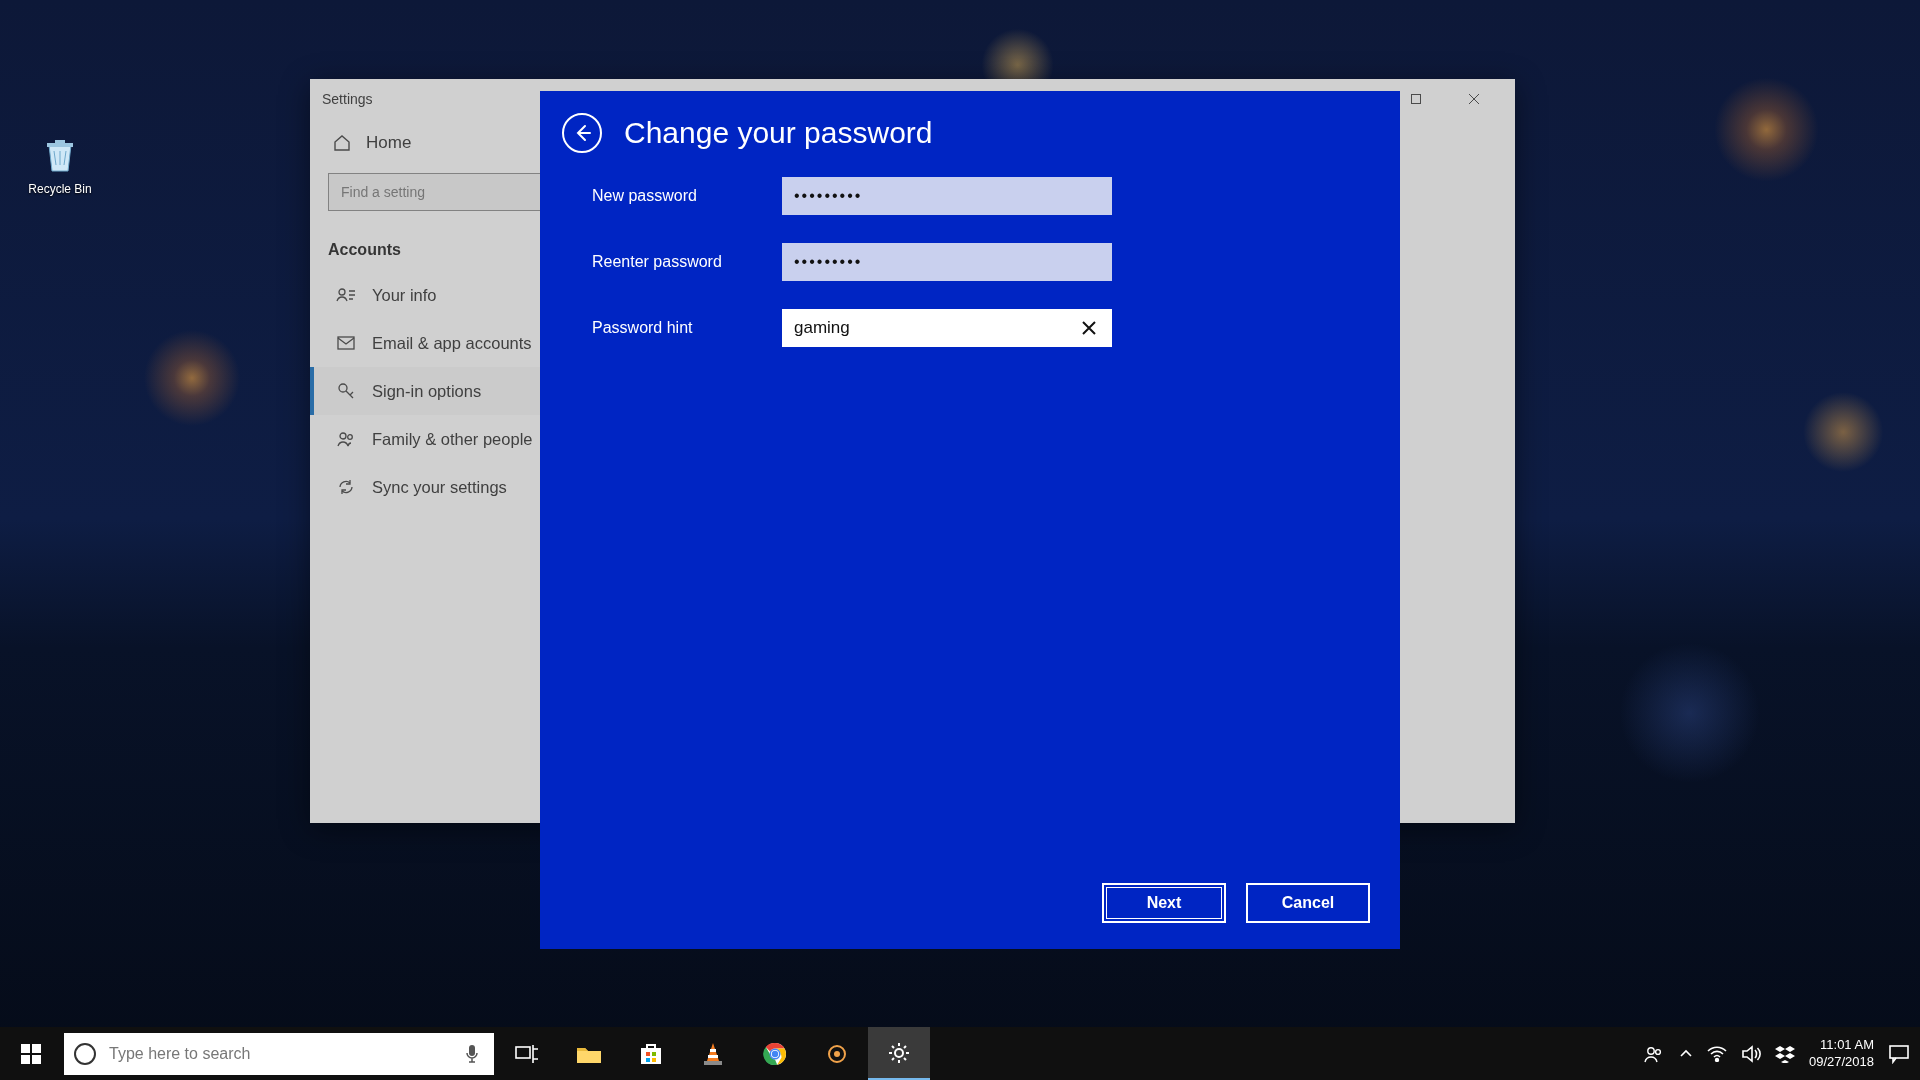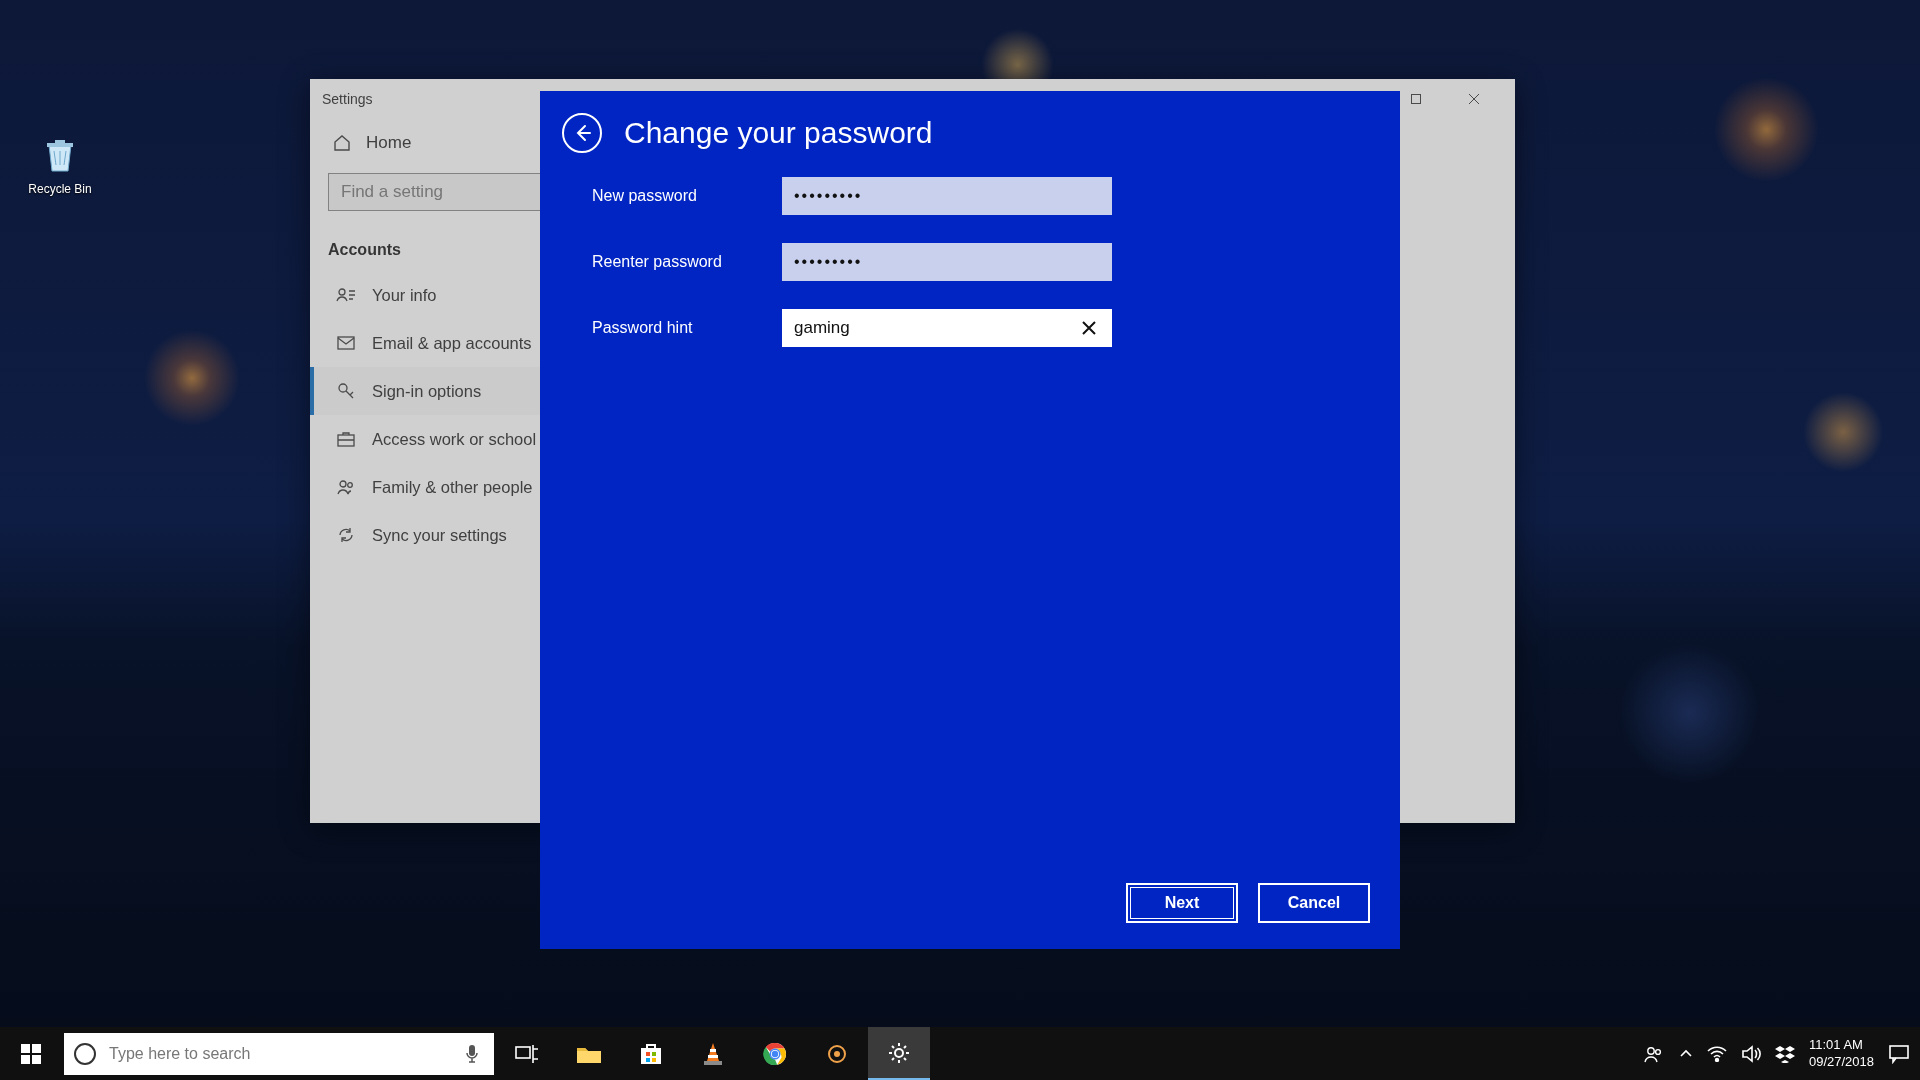--- a/index.html
+++ b/index.html
@@ -31,21 +31,21 @@
     
     content:""; position:absolute; inset:0; background:rgba(120,120,120,.35);
     pointer-events:none;
   }
   .titlebar { height:40px; display:flex; align-items:center; padding:0 12px; color:#222; font-size:14px; }
   .titlebar .spacer { flex:1; }
   .win-btn { width:58px; height:40px; display:flex; align-items:center; justify-content:center; color:#333; }
   .sidebar { position:absolute; left:0; top:40px; width:300px; }
   .home-row { display:flex; align-items:center; gap:14px; padding:14px 22px; font-size:17px; color:#222;}
   .search-wrap { padding:6px 18px 18px; }
-  .search-input { width:100%; height:38px; border:1px solid #888; background:#f3f3f3; padding:0 12px; font-size:17px; color:#555; }
+  .search-input { width:100%; height:38px; border:1px solid #888; background:#f3f3f3; padding:0 12px; font-size:14px; color:#555; }
   .section-label { padding:4px 18px 12px; font-weight:600; font-size:16px; color:#111;margin-top:8px; }
   .nav-item { display:flex; align-items:center; gap:16px; padding:14px 22px; font-size:16.5px; color:#222; border-left:4px solid transparent;}
   .nav-item.selected { border-left-color:#0067c0; background:rgba(0,0,0,.03); }
   .nav-icon { width:20px; height:20px; display:flex; align-items:center; justify-content:center; }
 
   
   .modal {
     position:absolute; left:540px; top:91px; width:860px; height:858px;
     background:#0025c3; color:#fff;
   }
@@ -53,36 +53,36 @@
   .back-circle { width:40px; height:40px; border:2px solid #fff; border-radius:50%; display:flex; align-items:center; justify-content:center; }
   .modal-title { font-size:30px; font-weight:400; }
   .form-row { display:flex; align-items:center; padding:14px 0 14px 52px; }
   .form-label { width:190px; font-size:16px; }
   .text-input { width:330px; height:38px; border:none; padding:0 12px; font-size:16px; color:#111; }
   .pw { background:#c9d0ee; letter-spacing:2px; font-family:Arial; }
   .hint-wrap { position:relative; width:330px; }
   .hint-input { width:100%; height:38px; border:none; padding:0 40px 0 12px; font-size:17px; background:#fff; color:#111; }
   .clear-x { position:absolute; right:6px; top:0; width:34px; height:38px; display:flex; align-items:center; justify-content:center; color:#111; font-size:20px; }
   .modal-footer { position:absolute; right:30px; bottom:26px; display:flex; gap:20px; }
-  .modal-btn { width:112px; height:40px; border:2px solid #fff; background:transparent; color:#fff; font-size:16px; font-weight:600; }
+  .modal-btn { width:124px; height:40px; border:2px solid #fff; background:transparent; color:#fff; font-size:16px; font-weight:600; }
   .modal-btn.primary { outline:1px solid #fff; outline-offset:-5px; }
 
   
   .taskbar { position:absolute; left:0; right:0; bottom:0; height:53px; background:#101010; display:flex; align-items:center; color:#fff; }
   .tb-btn { height:53px; display:flex; align-items:center; justify-content:center; }
   .start { width:62px; }
   .search-box { width:430px; height:42px; margin:0 2px; background:#fff; display:flex; align-items:center; padding:0 10px; gap:13px; color:#666; }
   .search-box .circle { width:22px; height:22px; border:2px solid #333; border-radius:50%; }
   .search-box .txt { flex:1; font-size:16px; color:#777; }
   .search-box .mic { width:20px; height:20px; }
   .task-icons { display:flex; }
   .task-icons .tb-btn { width:62px; }
   .task-icons .active { background:#3a3a3a; border-bottom:2px solid #76b9ed; }
   .tray { margin-left:auto; display:flex; align-items:center; gap:14px; padding:0 10px; font-size:13px; }
-  .clock { text-align:left; line-height:1.25; font-size:13px; }
+  .clock { text-align:right; line-height:1.25; font-size:13px; }
 
   svg { display:block; }
 </style>
 </head>
 <body style="transform: scale(1);">
 
 <div class="wallpaper"></div>
 
 <div class="desktop-icon" style="left:14px; top:130px;">
   <div class="glyph">
@@ -154,29 +154,20 @@
           <svg width="20" height="20" viewBox="0 0 20 20" stroke="#333" fill="none" stroke-width="1.3">
             <circle cx="7" cy="7" r="4"></circle>
             <path d="M10 10l7 7M14 14l3-3"></path>
           </svg>
         </span>
       <span>Sign-in options</span>
     </div>
     <div class="nav-item">
       <span class="nav-icon">
           <svg width="20" height="20" viewBox="0 0 20 20" stroke="#333" fill="none" stroke-width="1.3">
-            <rect x="2" y="6" width="16" height="11"></rect>
-            <path d="M7 6V4h6v2M2 11h16"></path>
-          </svg>
-        </span>
-      <span>Access work or school</span>
-    </div>
-    <div class="nav-item">
-      <span class="nav-icon">
-          <svg width="20" height="20" viewBox="0 0 20 20" stroke="#333" fill="none" stroke-width="1.3">
             <circle cx="7" cy="7" r="3"></circle>
             <circle cx="14" cy="8" r="2.3"></circle>
             <path d="M2 17c1-3 3-4 5-4s4 1 5 4M12 17c.5-2 1.5-3 3-3"></path>
           </svg>
         </span>
       <span>Family &amp; other people</span>
     </div>
     <div class="nav-item">
       <span class="nav-icon">
           <svg width="20" height="20" viewBox="0 0 20 20" stroke="#333" fill="none" stroke-width="1.3">

